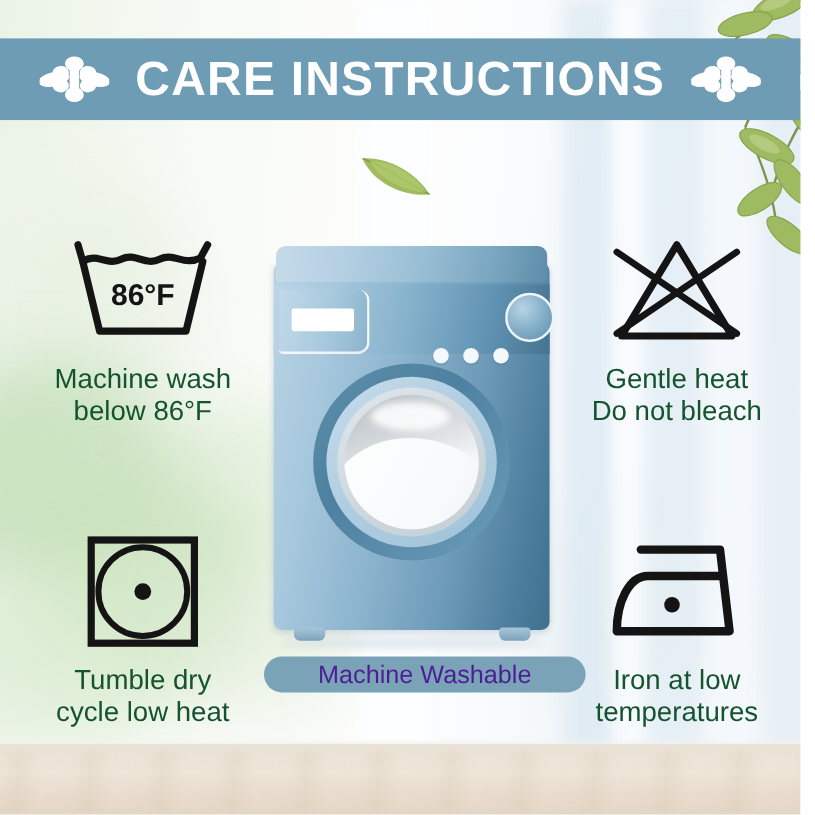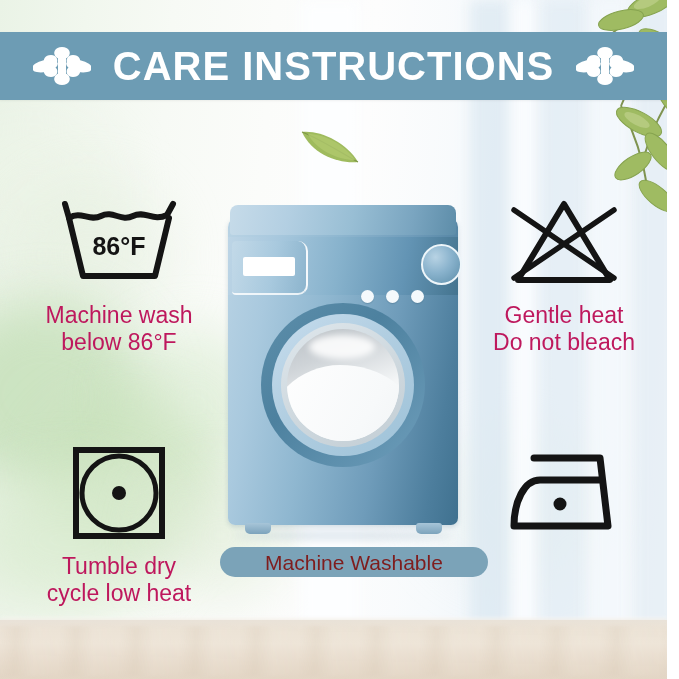--- a/index.html
+++ b/index.html
@@ -155,21 +155,21 @@
   }
   .care-icon {
     height: 100px;
     display: flex;
     align-items: center;
     justify-content: flex-end;
   }
   .care-label {
     margin-top: 10px;
     text-align: center;
-    color: #be185d;
+    color: #14532d;
     font-size: 23px;
     line-height: 1.18;
     font-family: "Liberation Sans", sans-serif;
     white-space: pre-line;
   }
 
   #item-wash   { left: 14px;  top: 192px; }
   #item-bleach { left: 455px; top: 192px; width: 218px; }
   #item-dry    { left: 14px;  top: 443px; }
   #item-iron   { left: 455px; top: 443px; width: 218px; }
@@ -364,21 +364,21 @@
     top: 547px;
     width: 268px;
     height: 30px;
     border-radius: 15px;
     background: #7ba3b8;
     display: flex;
     align-items: center;
     justify-content: center;
   }
   .badge-text {
-    color: #7f1d1d;
+    color: #4c1d95;
     font-size: 21px;
     line-height: 1;
     white-space: nowrap;
     font-family: "Liberation Sans", sans-serif;
   }
 </style>
 </head>
 <body>
 
 <div id="poster">
@@ -503,20 +503,22 @@
 cycle low heat</div>
   </div>
 
   <div class="care-item" id="item-iron">
     <div class="care-icon">
       <svg width="120" height="86" viewBox="0 0 120 86">
         <path d="M30 8 L96 8 L104 76 L10 76 C10 52 20 30 36 30 L98 30" fill="none" stroke="#141414" stroke-width="7" stroke-linecap="round" stroke-linejoin="round"></path>
         <circle cx="56" cy="54" r="6.5" fill="#141414"></circle>
       </svg>
     </div>
+    <div class="care-label">Iron at low
+temperatures</div>
   </div>
 
   <div class="machine">
     <div class="machine-shadow"></div>
     <div class="machine-body"></div>
     <div class="machine-top"></div>
     <div class="machine-panel">
       <div class="led led1"></div>
       <div class="led led2"></div>
       <div class="led led3"></div>

